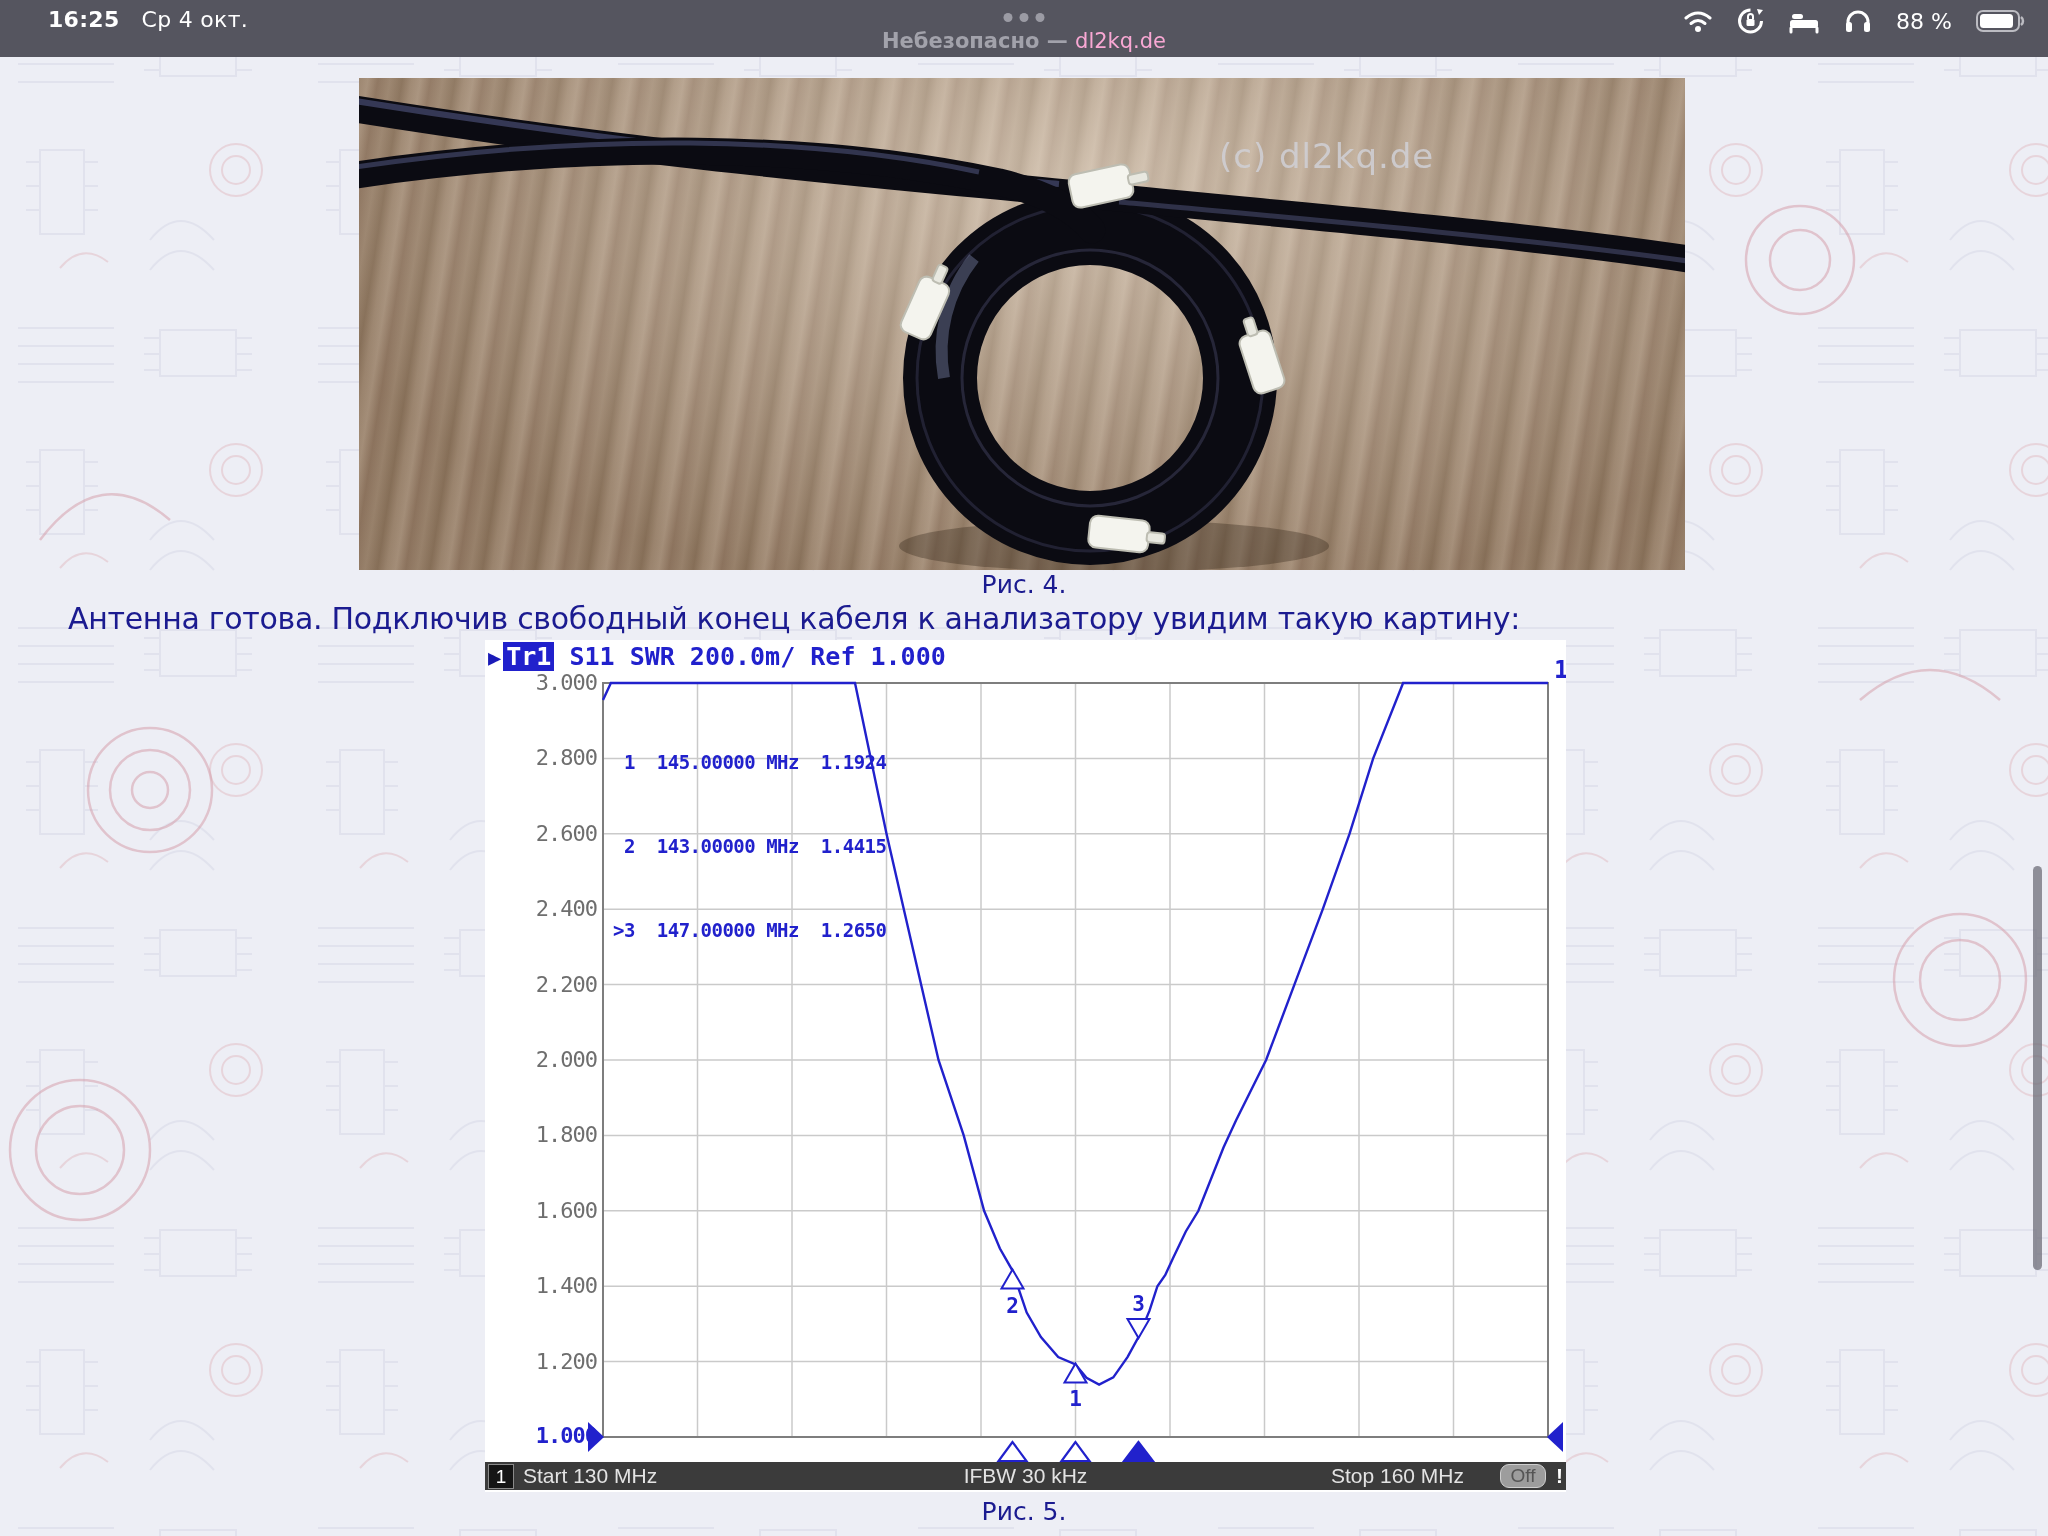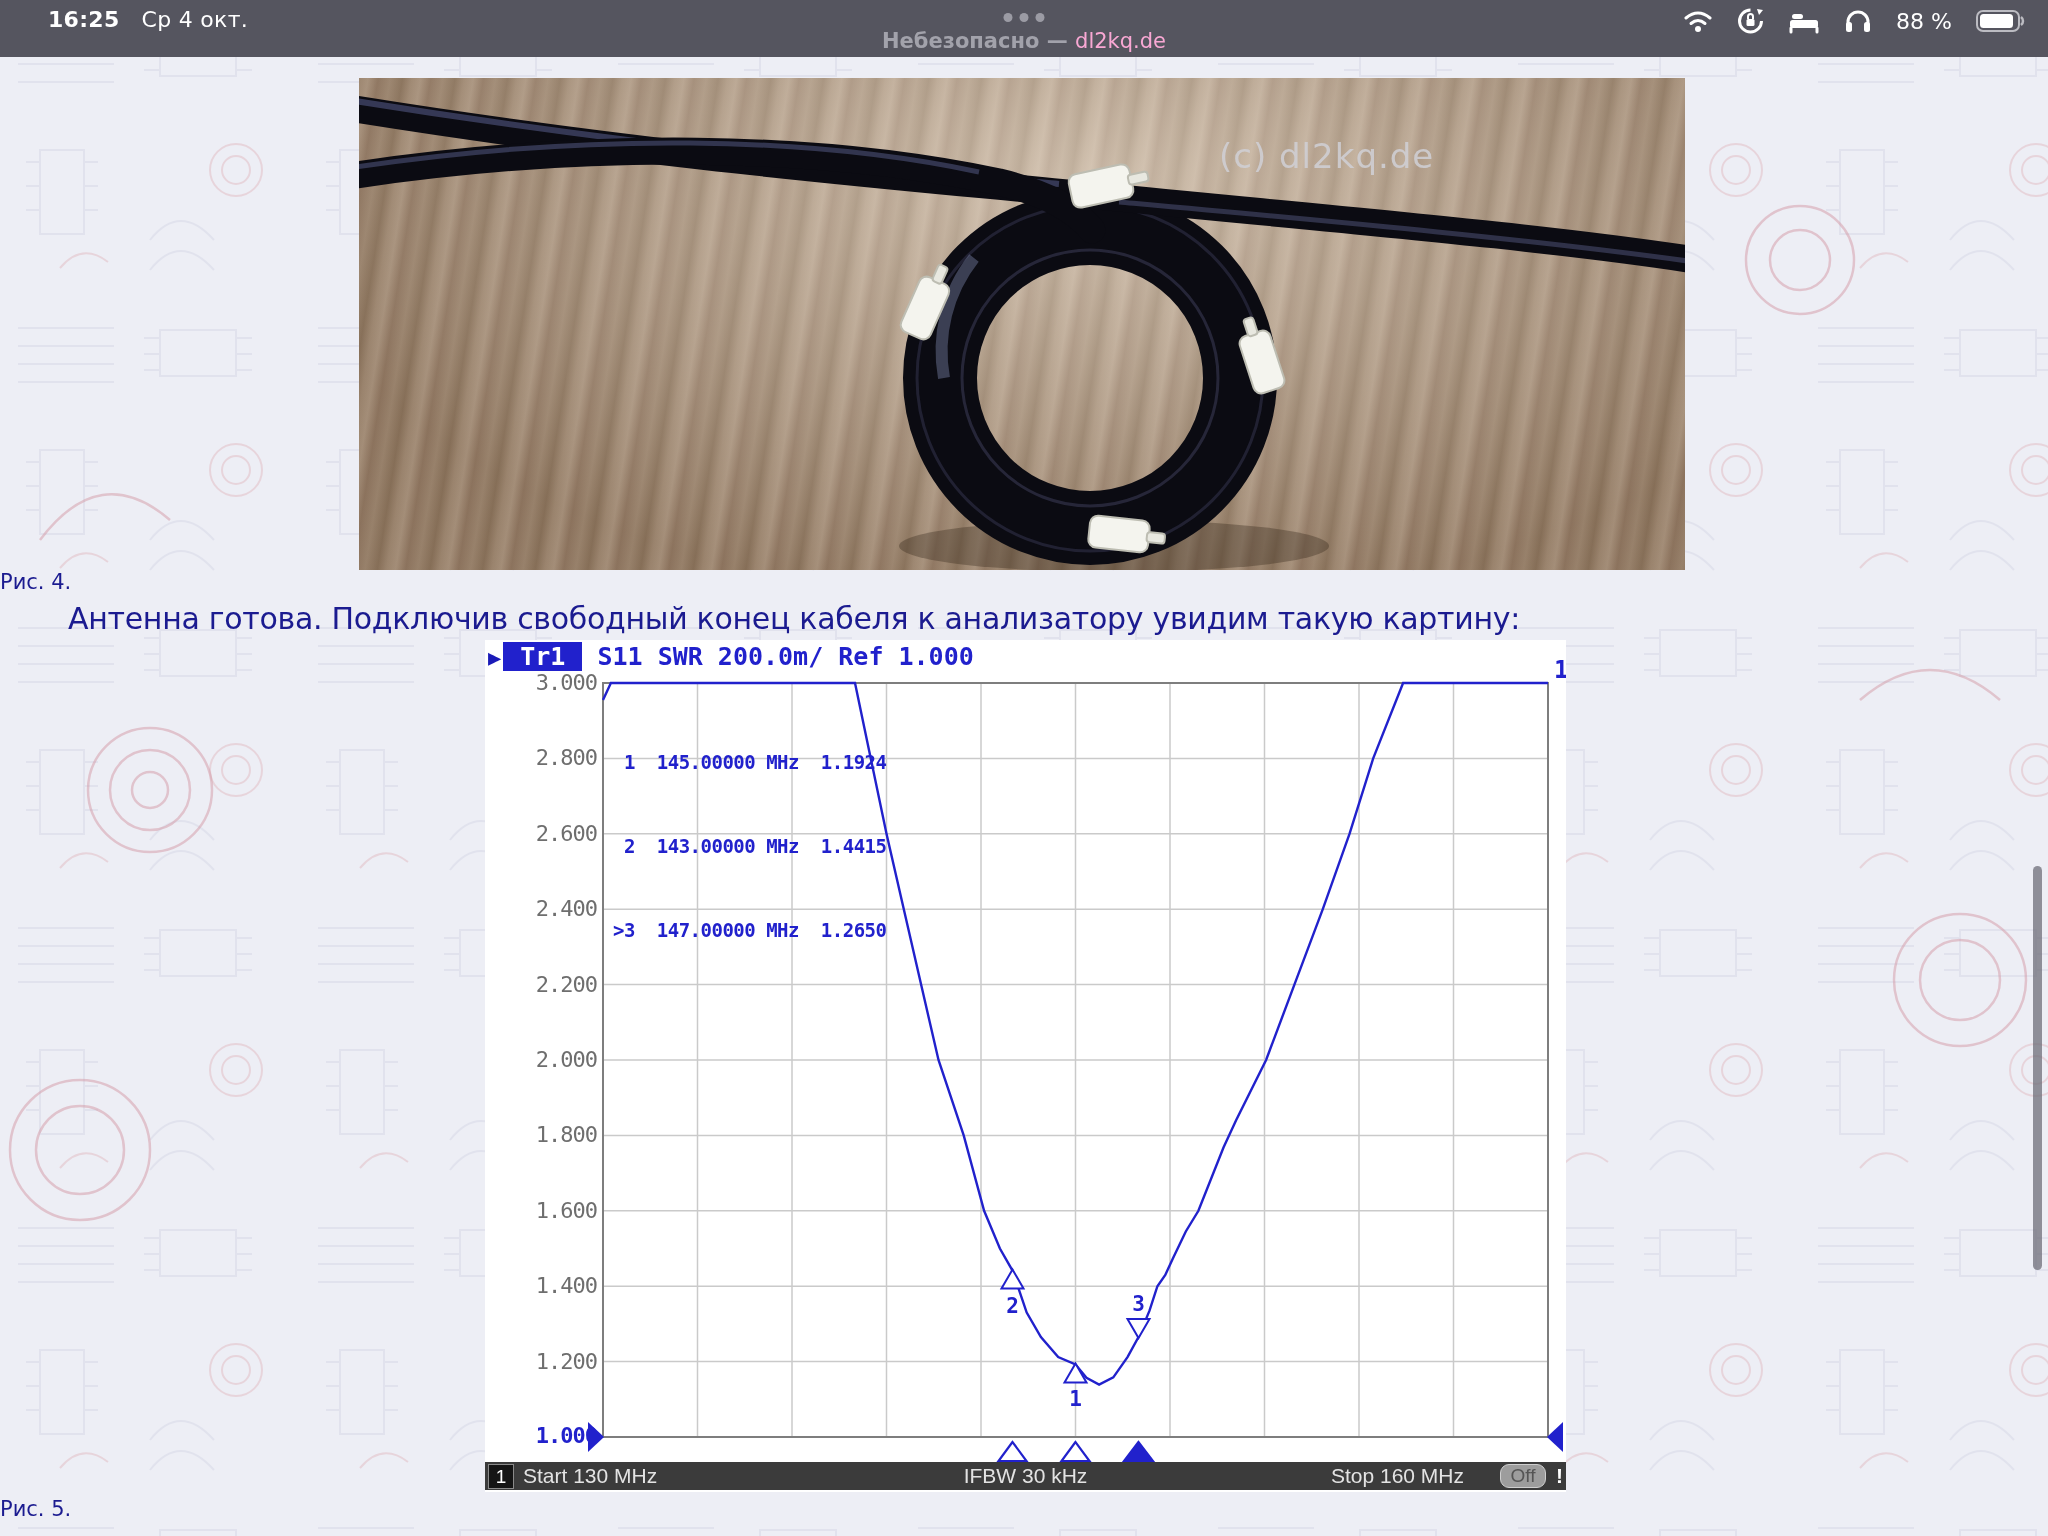--- a/index.html
+++ b/index.html
@@ -19,28 +19,28 @@
   .sb-right svg{display:block;}
   .pct{font-size:22px;font-weight:500;}
   
   .photo{position:absolute;left:359px;top:78px;width:1326px;height:492px;overflow:hidden;
      background:
        radial-gradient(ellipse at 55% 22%, rgba(238,228,214,.55), rgba(110,88,68,.28) 78%),
        repeating-linear-gradient(99deg,#ab947d 0px,#b8a28c 9px,#977d67 19px,#a8917a 31px,#8f775f 43px,#ab947d 52px);}
   .photo svg{position:absolute;left:0;top:0;}
   .watermark{position:absolute;left:860px;top:58px;font-size:34px;color:rgba(208,208,214,.85);letter-spacing:1px;}
   
-  .cap{position:absolute;left:0;width:2048px;color:#1b1b90;font-size:21px;}
+  .cap{position:absolute;left:0;width:2048px;text-align:center;color:#1b1b90;font-size:25px;}
   .cap4{top:570px;}
   .cap5{top:1497px;}
   .para{position:absolute;left:68px;top:601px;width:1500px;color:#1b1b90;font-size:30px;letter-spacing:-.3px;white-space:nowrap;}
   
   .vna{position:absolute;left:485px;top:640px;width:1081px;height:852px;background:#ffffff;z-index:5;}
   .vna-header{position:absolute;left:3px;top:2px;font-family:"DejaVu Sans Mono",monospace;font-size:25px;font-weight:700;color:#2121cc;white-space:pre;}
-  .vna-header .tr{background:#2121cc;color:#fff;padding:0 17px;margin-left:2px;}
+  .vna-header .tr{background:#2121cc;color:#fff;padding:0 3px;margin-left:2px;}
   .vna-header .arrow{color:#1a1ab8;font-size:22px;}
   .ylab{position:absolute;left:0;width:112px;text-align:right;font-family:"DejaVu Sans Mono",monospace;
         font-size:22px;color:#6e6e6e;letter-spacing:-1px;}
   .ymin{position:absolute;left:18px;top:783px;width:94px;text-align:right;font-family:"DejaVu Sans Mono",monospace;
         font-size:22px;font-weight:700;color:#2121cc;letter-spacing:-1px;}
   .mk-rows{position:absolute;left:128px;top:52px;font-family:"DejaVu Sans Mono",monospace;
            font-size:19px;font-weight:700;color:#2121cc;line-height:28px;white-space:pre;letter-spacing:-.5px;}
   #plot{position:absolute;left:0;top:0;}
   .vna-footer{position:absolute;left:0;top:822px;width:1081px;height:28px;background:#3b3b3b;color:#e3e3e3;
               font-family:"Liberation Sans",sans-serif;font-size:21px;}

